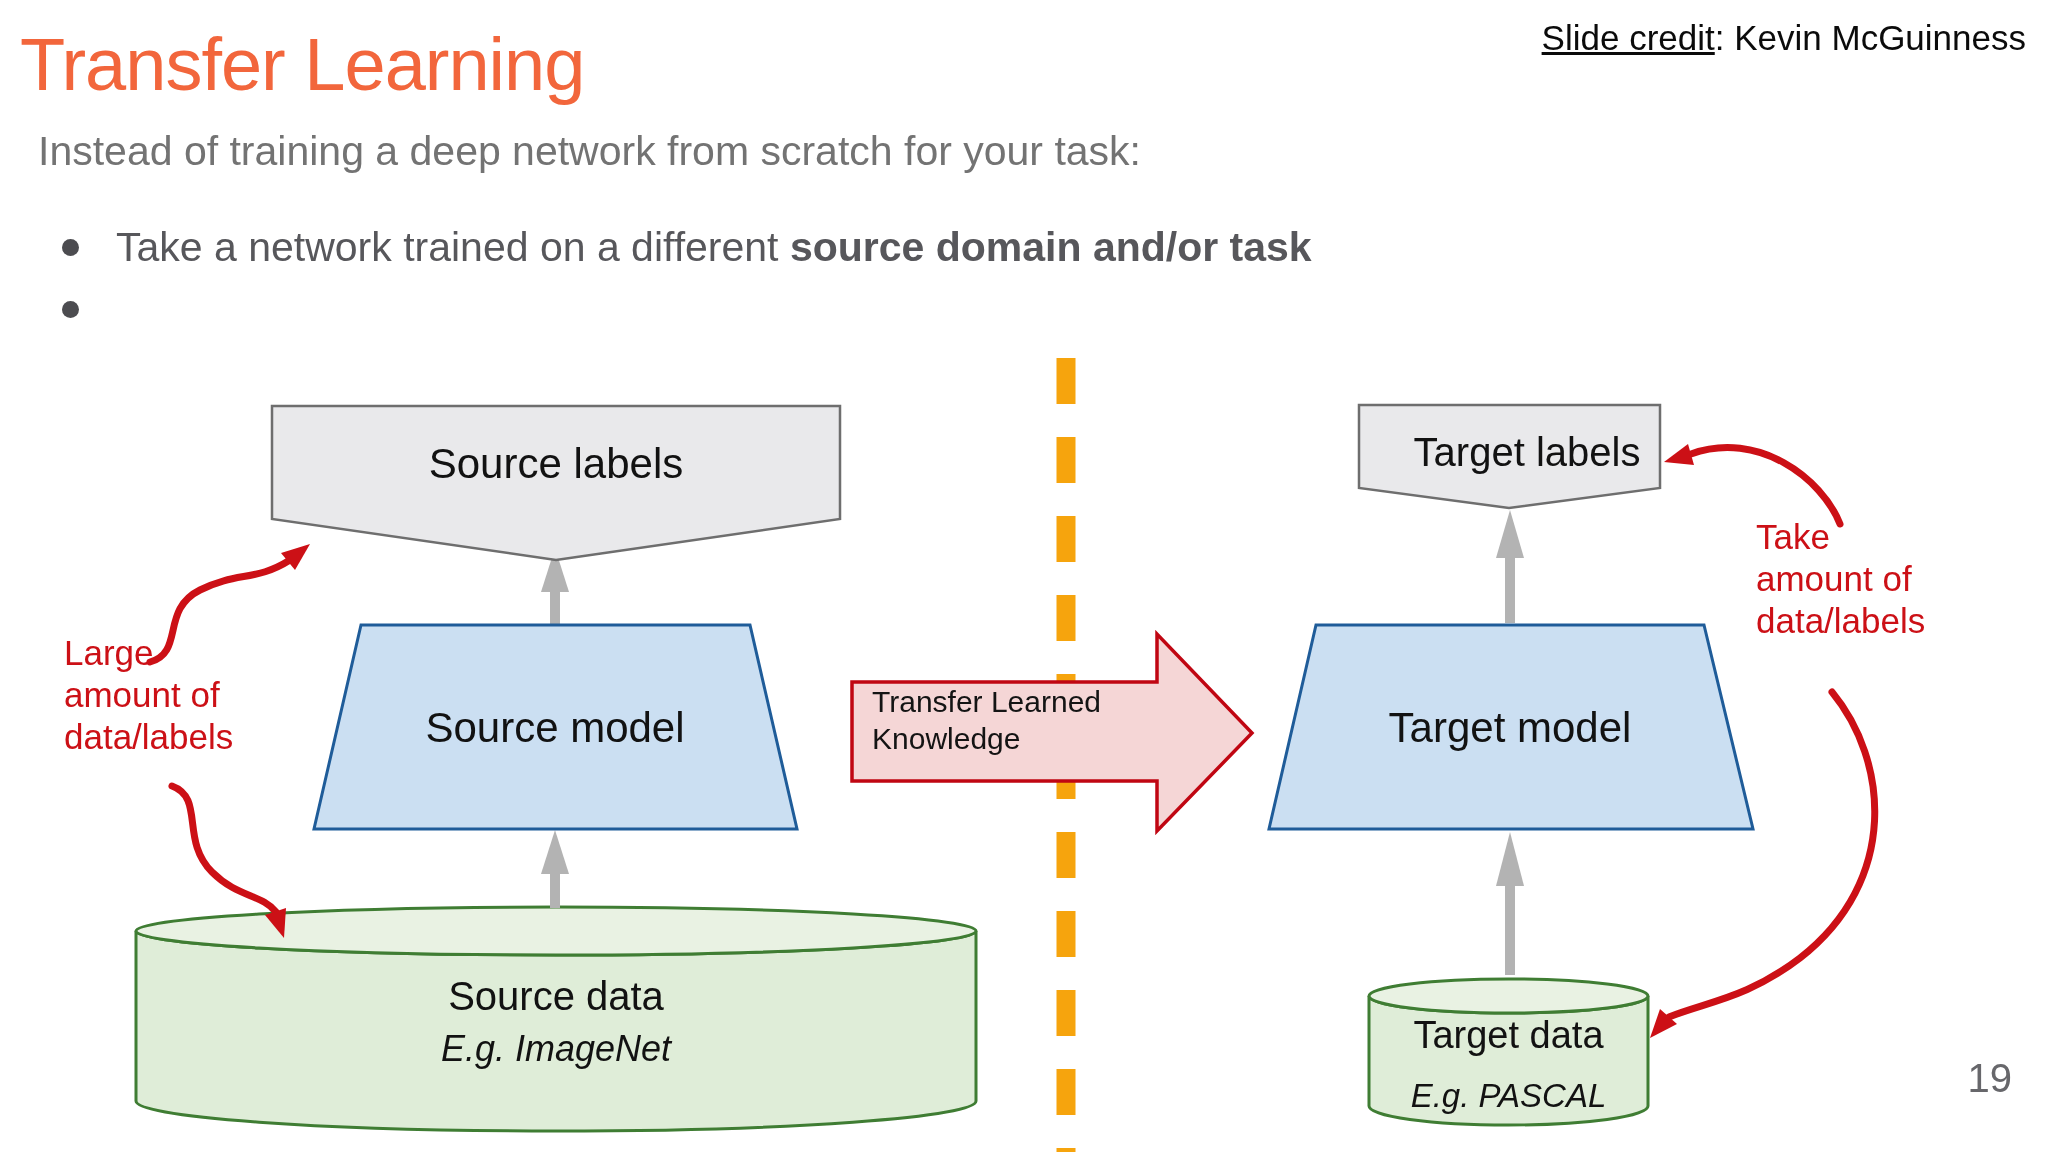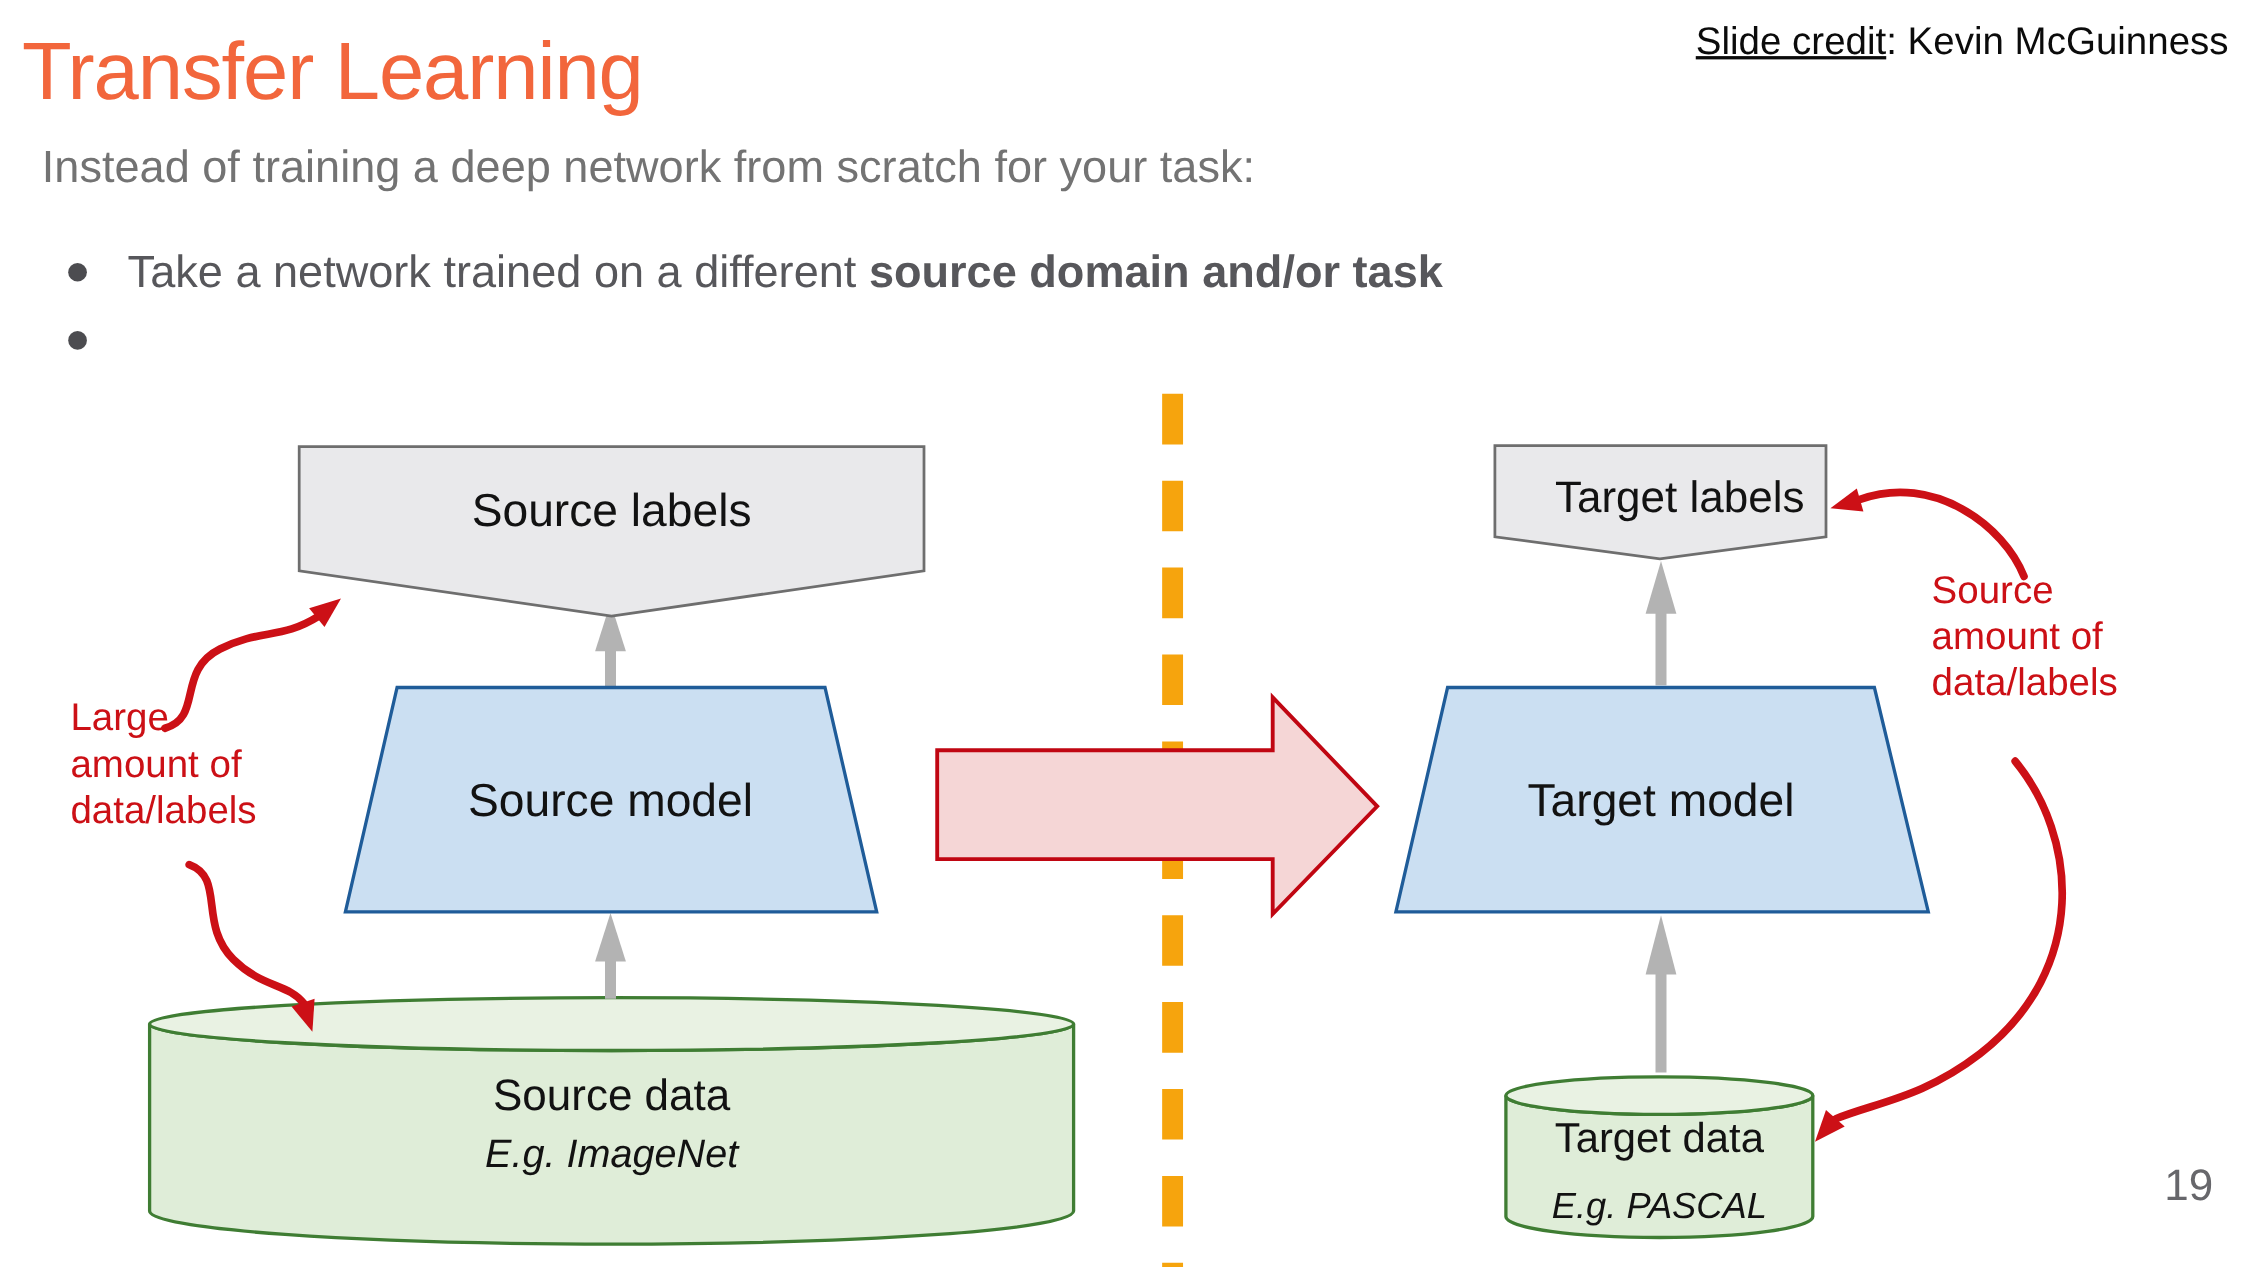--- a/index.html
+++ b/index.html
@@ -132,28 +132,29 @@
 
   <div class="shape-label lbl-target-labels">Target labels</div>
 
   <div class="shape-label lbl-target-model">Target model</div>
 
   <div class="shape-label lbl-target-data">
     <div>Target data</div>
     <div class="ex">E.g. PASCAL</div>
   </div>
 
+  <div class="shape-label lbl-transfer">Transfer Learned Knowledge</div>
 
   <div class="annotation ann-large">
     <span>Large</span>
     <span>amount of</span>
     <span>data/labels</span>
   </div>
 
   <div class="annotation ann-small">
-    <span>Source</span>
+    <span>Take</span>
     <span>amount of</span>
     <span>data/labels</span>
   </div>
 
   <div class="abs page-number">19</div>
 
 </div>
 
 </body></html>

